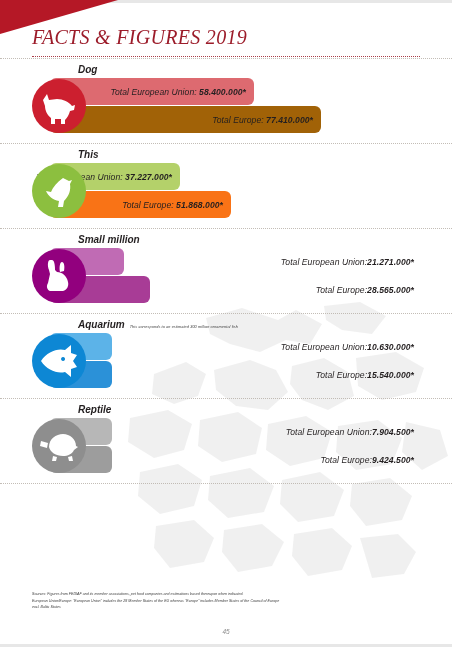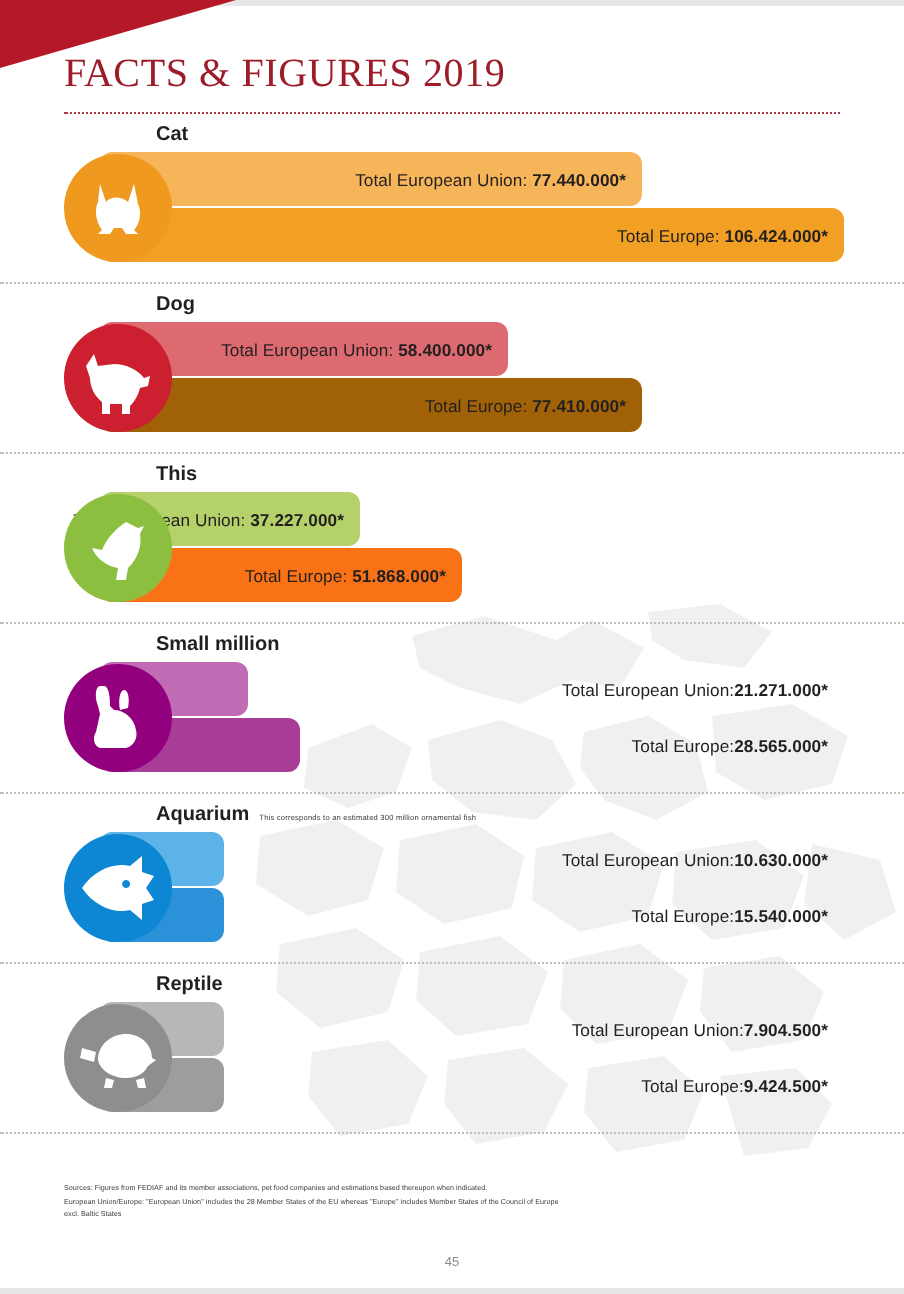--- a/index.html
+++ b/index.html
@@ -2,21 +2,21 @@
 <html><head>
 <meta charset="utf-8">
 <style>
   html,body{margin:0;padding:0;}
   body{
     width:452px;height:647px;
     background:#ffffff;
     font-family:"Liberation Sans", sans-serif;
     overflow:hidden;position:relative;
   }
-  .page{position:absolute;inset:0;overflow:hidden;}
+  .page{position:absolute;inset:0;overflow:hidden;font-style:italic;}
 
   
   .map-watermark{
     position:absolute;left:110px;top:300px;width:340px;height:300px;
     opacity:.5;pointer-events:none;z-index:0;
   }
   .map-watermark svg{display:block;width:100%;height:100%;}
 
   
   .corner-triangle{
@@ -143,36 +143,20 @@
 
   <div class="content">
 
     <div class="title-block">
       <div class="title-1">FACTS &amp; FIGURES 2019</div>
     </div>
 
     <div class="dots"></div>
 
     <div id="rows-host">
-        <div class="row">
-          <div class="row-label">Cat</div>
-          <div class="bars">
-            <div class="bar top" style="width: 271px; background: rgb(247, 181, 90);">
-              <span class="bar-text">Total European Union: <b>77.440.000*</b></span>
-            </div>
-            <div class="bar bottom" style="width: 372px; background: rgb(242, 160, 36);">
-              <span class="bar-text">Total Europe: <b>106.424.000*</b></span>
-            </div>
-          </div>
-          <div class="icon-circle" style="background: rgb(239, 154, 30); top: 20px;">
-            <svg width="40" height="40" viewBox="0 0 40 40">
-              <path fill="#fff" d="M11 8 L14 17 C16 14 22 14 25 17 L28 8 L30 18 C32 22 31 28 28 31 L30 33 L24 33 L22 30 L18 30 L16 33 L10 33 L12 31 C9 27 8 21 10 17 Z"></path>
-            </svg>
-          </div>
-        </div>
         <div class="dots light" style="margin: 0px;"></div>
         <div class="row">
           <div class="row-label">Dog</div>
           <div class="bars">
             <div class="bar top" style="width: 204px; background: rgb(221, 106, 112);">
               <span class="bar-text">Total European Union: <b>58.400.000*</b></span>
             </div>
             <div class="bar bottom" style="width: 271px; background: #a16207;">
               <span class="bar-text">Total Europe: <b>77.410.000*</b></span>
             </div>

